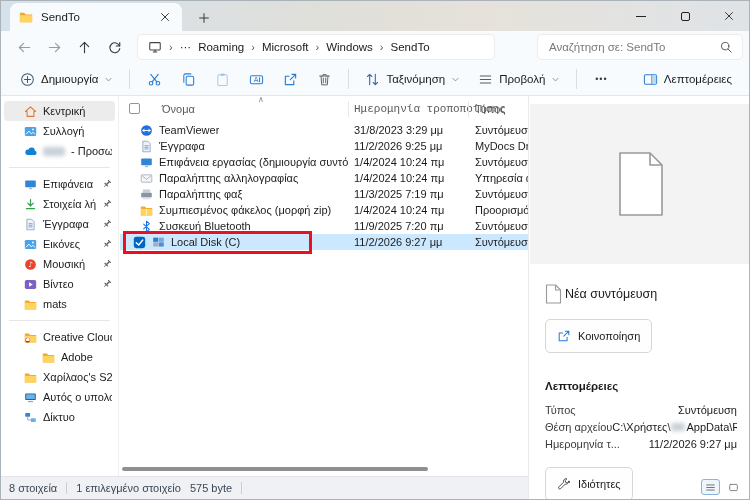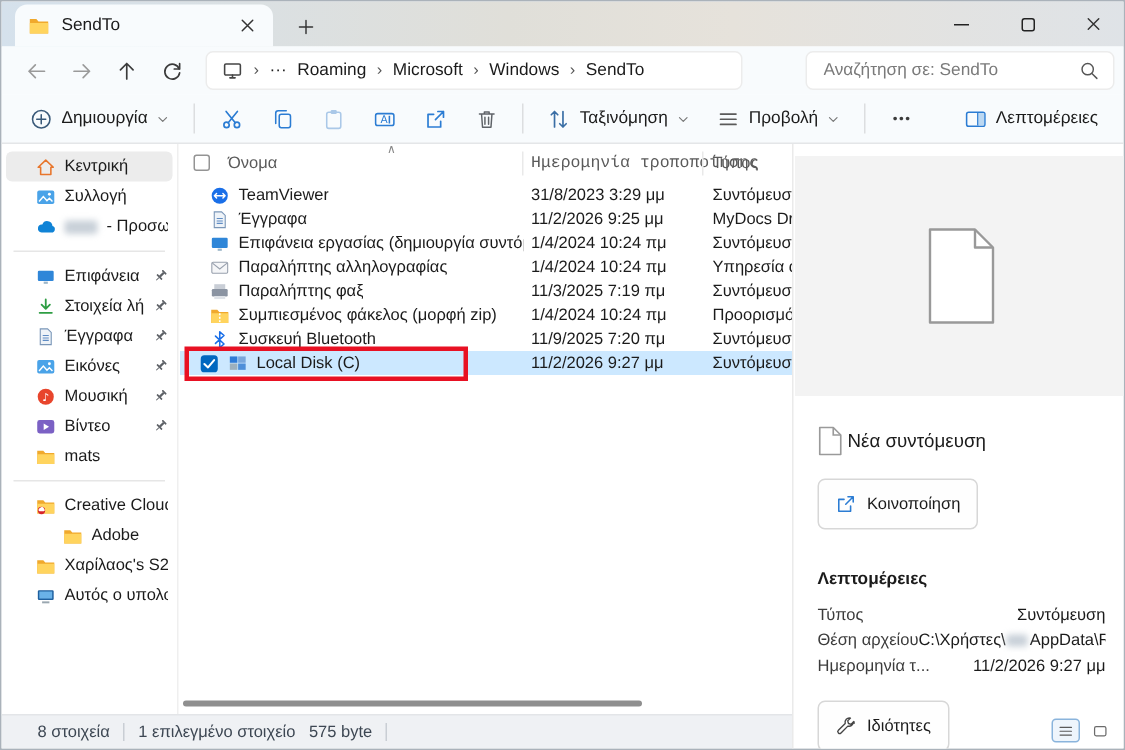--- a/index.html
+++ b/index.html
@@ -60,21 +60,21 @@
   .sb-item .icon svg{width:13px;height:13px;}
   .sb-item .pin svg{width:10px;height:10px;}
   .sb-divider{height:1px;background:#e6e6e6;margin:6px 8px;}
   .blur-chip{display:inline-block;width:22px;height:9px;background:#c8d0d8;border-radius:2px;
     filter:blur(2px);flex:none;}
 
   
   .filelist{position:absolute;left:119px;top:95px;width:408px;bottom:23px;background:#fff;}
   .fl-header{position:relative;height:26px;display:flex;align-items:center;color:#5a5a5a;}
   .hdr-check{position:absolute;left:9px;top:7px;width:11px;height:11px;border:1px solid #949494;border-radius:2px;}
-  .hdr-name{position:absolute;left:32px;}
+  .hdr-name{position:absolute;left:42px;}
   .hdr-caret{position:absolute;left:138px;top:-1px;font-size:8px;color:#888;}
   .hdr-date{position:absolute;left:234px;font-family:Liberation Mono, monospace;}
   .hdr-type{position:absolute;left:355px;}
   .hdr-line{position:absolute;top:5px;width:1px;height:16px;background:#e9e9e9;}
   .fl-body{position:relative;}
   .file-row{position:relative;height:16px;display:flex;align-items:center;padding-left:20px;gap:6px;}
   .file-row.selected{background:#cce8ff;padding-left:13px;}
   .file-row .icon svg{width:13px;height:13px;}
   .row-checkbox svg{width:11px;height:11px;display:block;}
   .cell-name{white-space:nowrap;overflow:hidden;max-width:190px;}
@@ -101,21 +101,21 @@
   .d-value{margin-left:auto;white-space:nowrap;color:#1b1b1b;display:inline-flex;align-items:center;gap:1px;}
   .d-value .blur-chip{width:14px;height:8px;}
   .view-toggles{position:absolute;right:8px;bottom:4px;display:flex;gap:4px;align-items:center;}
   .vt{width:19px;height:16px;display:flex;align-items:center;justify-content:center;border-radius:3px;
     border:1px solid transparent;}
   .vt.active{border-color:#8ab4dc;background:#eef5fc;}
   .vt svg{width:11px;height:11px;}
 
   
   .statusbar{position:absolute;left:0;bottom:0;width:527px;height:23px;background:#eff1f4;
-    border-top:1px solid #e3e5e8;display:flex;align-items:center;padding:0 24px;gap:9px;
+    border-top:1px solid #e3e5e8;display:flex;align-items:center;padding:0 8px;gap:9px;
     font-size:11px;color:#3d4753;margin-top:24px;}
   .st-sep{width:1px;height:12px;background:#c9ced4;}
 </style>
 </head>
 <body>
 
 <div class="window">
 
   <div class="titlebar">
     <div class="tab">
@@ -484,20 +484,30 @@
         <div class="sb-item">
           <span class="icon">
             <svg viewBox="0 0 16 16">
               <rect x="1.5" y="3" width="13" height="8" rx="1" fill="#1e5f9e"></rect>
               <rect x="2.7" y="4.1" width="10.6" height="5.8" fill="#6ab2e8"></rect>
               <rect x="5" y="12.2" width="6" height="1.6" fill="#9aa7b0"></rect>
             </svg>
           </span>
           <span class="sb-label">Αυτός ο υπολογιστή</span>
         </div>
+        <div class="sb-item">
+          <span class="icon">
+            <svg viewBox="0 0 16 16">
+              <rect x="1.5" y="2.5" width="6" height="4.6" rx="0.8" fill="#2f86d8"></rect>
+              <rect x="8.5" y="9" width="6" height="4.6" rx="0.8" fill="#6ab2e8"></rect>
+              <path d="M4.5 7.5v3.5h7" stroke="#8a97a5" fill="none"></path>
+            </svg>
+          </span>
+          <span class="sb-label">Δίκτυο</span>
+        </div>
       </div>
   </div>
 
   <div class="filelist">
     <div class="fl-header">
       <span class="hdr-check"></span>
       <span class="hdr-caret">∧</span>
       <span class="hdr-name">Όνομα</span>
       <span class="hdr-line" style="left:228px"></span>
       <span class="hdr-date">Ημερομηνία τροποποίησης</span>

